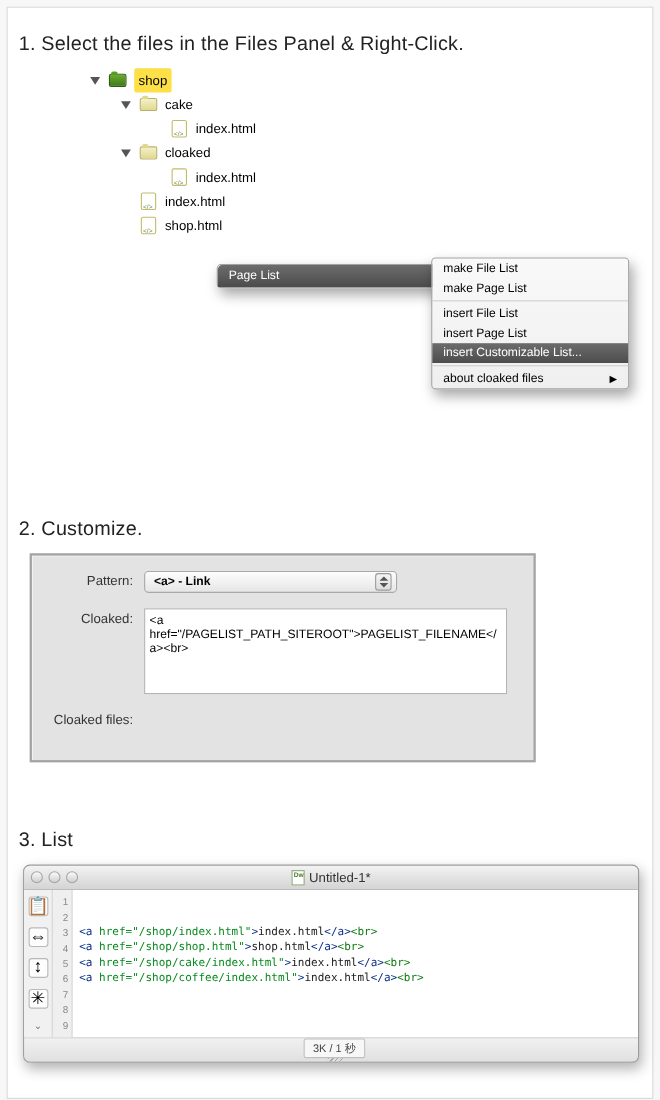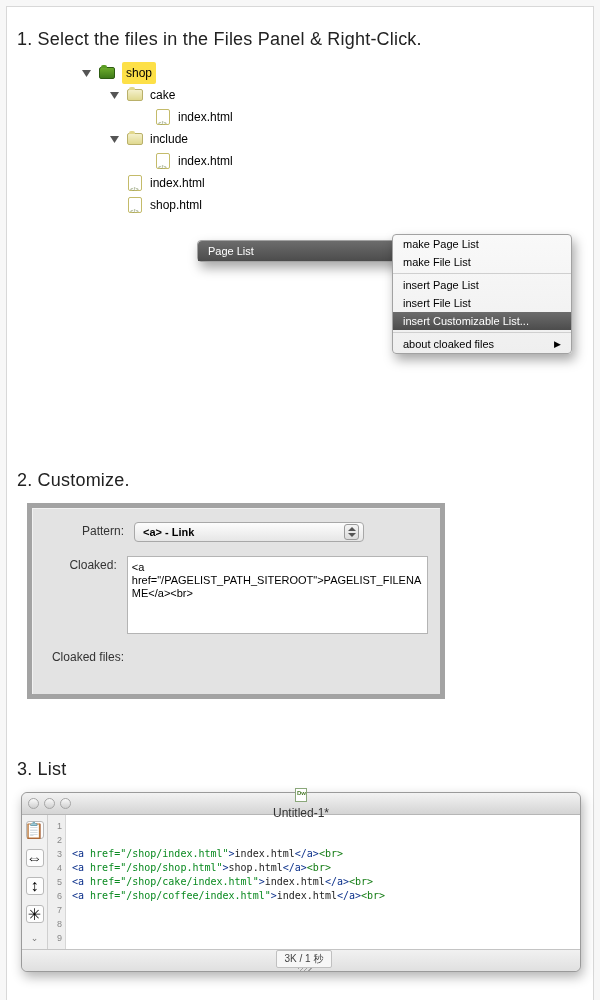--- a/index.html
+++ b/index.html
@@ -57,23 +57,23 @@
   display:flex; justify-content:space-between; align-items:center;
   padding:3px 10px; cursor:default;
 }
 .menu .item-hi, .menu .head {
   background: linear-gradient(#6c6c6c,#4c4c4c); color:#fff;
 }
 .menu .head { padding:4px 10px; border-radius:4px 4px 0 0; display:flex; justify-content:space-between; }
 .chev { font-size:9px; }
 
 .custom {
-  background:#e3e3e3; border:5px solid #a3a3a3;
+  background:#e3e3e3; border:2px solid #a3a3a3;
   padding:14px 12px 16px; margin:10px 0 60px 10px;
-  width: 418px;
+  width: 460px;
   box-shadow: inset 1px 1px 0 #f2f2f2;
 }
 .form-row { display:flex; align-items:flex-start; margin-bottom:14px; font-size:12px; }
 .form-row label { width:90px; text-align:right; padding-right:10px; padding-top:2px; color:#333; }
 .select {
   display:flex; align-items:center; justify-content:space-between;
   background:linear-gradient(#fdfdfd,#e6e6e6); border:1px solid #a8a8a8;
   border-radius:4px; padding:2px 4px 2px 8px; height:20px; width:230px;
   font-size:11px;
   font-weight:bold;
@@ -98,21 +98,21 @@
   border:1px solid #9a9a9a; border-radius:6px; background:#ececec;
   width: 560px; margin: 8px 0 0 4px;
   box-shadow: 2px 5px 12px rgba(0,0,0,.3);
 }
 .titlebar {
   height:22px; background:linear-gradient(#f3f3f3,#d4d4d4);
   border-bottom:1px solid #b6b6b6; border-radius:6px 6px 0 0;
   display:flex; align-items:center; padding:0 6px; position:relative;
 }
 .tb-dot { width:11px; height:11px; border-radius:50%; background:linear-gradient(#fafafa,#cfcfcf); border:1px solid #a5a5a5; margin-right:5px; }
-.tb-title { position:absolute; left:0; right:0; text-align:right; font-size:12px; color:#333; display:flex; align-items:center; justify-content:center; gap:4px;flex-direction:column; }
+.tb-title { position:absolute; left:0; right:0; text-align:right; font-size:12px; color:#333; display:flex; align-items:center; justify-content:center; gap:4px; }
 .docicon { width:12px; height:14px; background:#fff; border:1px solid #8aa77a; position:relative; }
 .docicon::before { content:"Dw"; position:absolute; top:1px; left:1px; font-size:6px; color:#4a7a2a; font-weight:bold; }
 .editor-body { display:flex; background:#fff; }
 .toolstrip { width:26px; border-right:1px solid #cfcfcf; background:#f1f1f1; padding:6px 2px; display:flex; flex-direction:column; gap:10px; align-items:center; }
 .toolbtn { width:18px; height:18px; border:1px solid #b9b9b9; border-radius:3px; background:#fdfdfd; display:flex; align-items:center; justify-content:center; }
 .gutter { width:18px; background:#efefef; border-right:1px solid #d7d7d7; font-size:9px; color:#888; text-align:right; padding:4px 3px 4px 0; line-height:14px; }
 .code { flex:1; font-family:Monaco,Menlo,monospace; font-size:10px; padding:4px 6px; line-height:14px; overflow:hidden; white-space:pre; }
 .c-tag { color:#0a2f8a; }
 .c-attr { color:#0a8a20; }
 .c-txt { color:#222; }
@@ -163,21 +163,21 @@
           </li>
           <li>
             <span class="toggle">
                 <svg width="11" height="11">
                   <polygon points="1,2 10,2 5.5,9" fill="#555"></polygon>
                 </svg>
               </span>
             <span class="ic">
                 <span class="folder"></span>
               </span>
-            <span>include</span>
+            <span>cloaked</span>
             <ul>
               <li>
                 <span class="toggle"></span>
                 <span class="ic">
                     <span class="file"></span>
                   </span>
                 <span>index.html</span>
               </li>
             </ul>
           </li>
@@ -202,31 +202,31 @@
 
   <div class="ctxwrap">
     <div class="menu main">
       <div class="head item-hi">
         <span>Page List</span>
         <span class="chev">▶</span>
       </div>
     </div>
     <div class="menu sub">
       <div class="item">
+          <span>make File List</span>
+        </div>
+      <div class="item">
           <span>make Page List</span>
         </div>
-      <div class="item">
-          <span>make File List</span>
-        </div>
       <div class="sep"></div>
       <div class="item">
+          <span>insert File List</span>
+        </div>
+      <div class="item">
           <span>insert Page List</span>
-        </div>
-      <div class="item">
-          <span>insert File List</span>
         </div>
       <div class="item-hi">
           <span>insert Customizable List...</span>
         </div>
       <div class="sep"></div>
       <div class="item">
         <span>about cloaked files</span>
         <span class="chev">▶</span>
       </div>
     </div>

